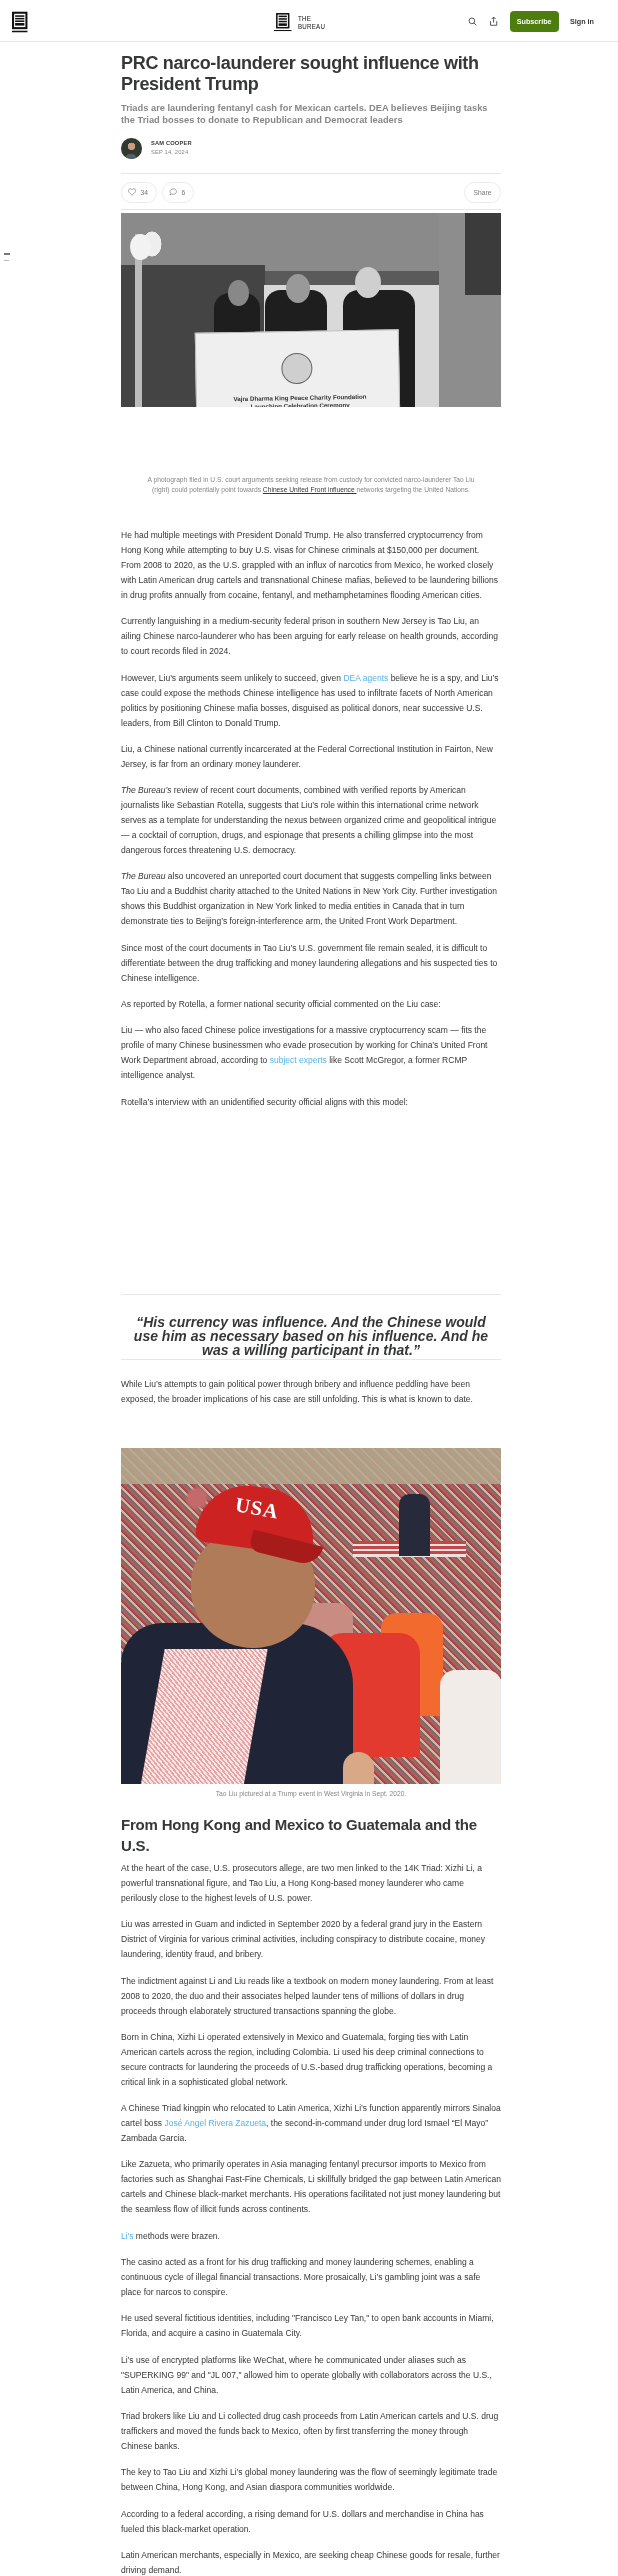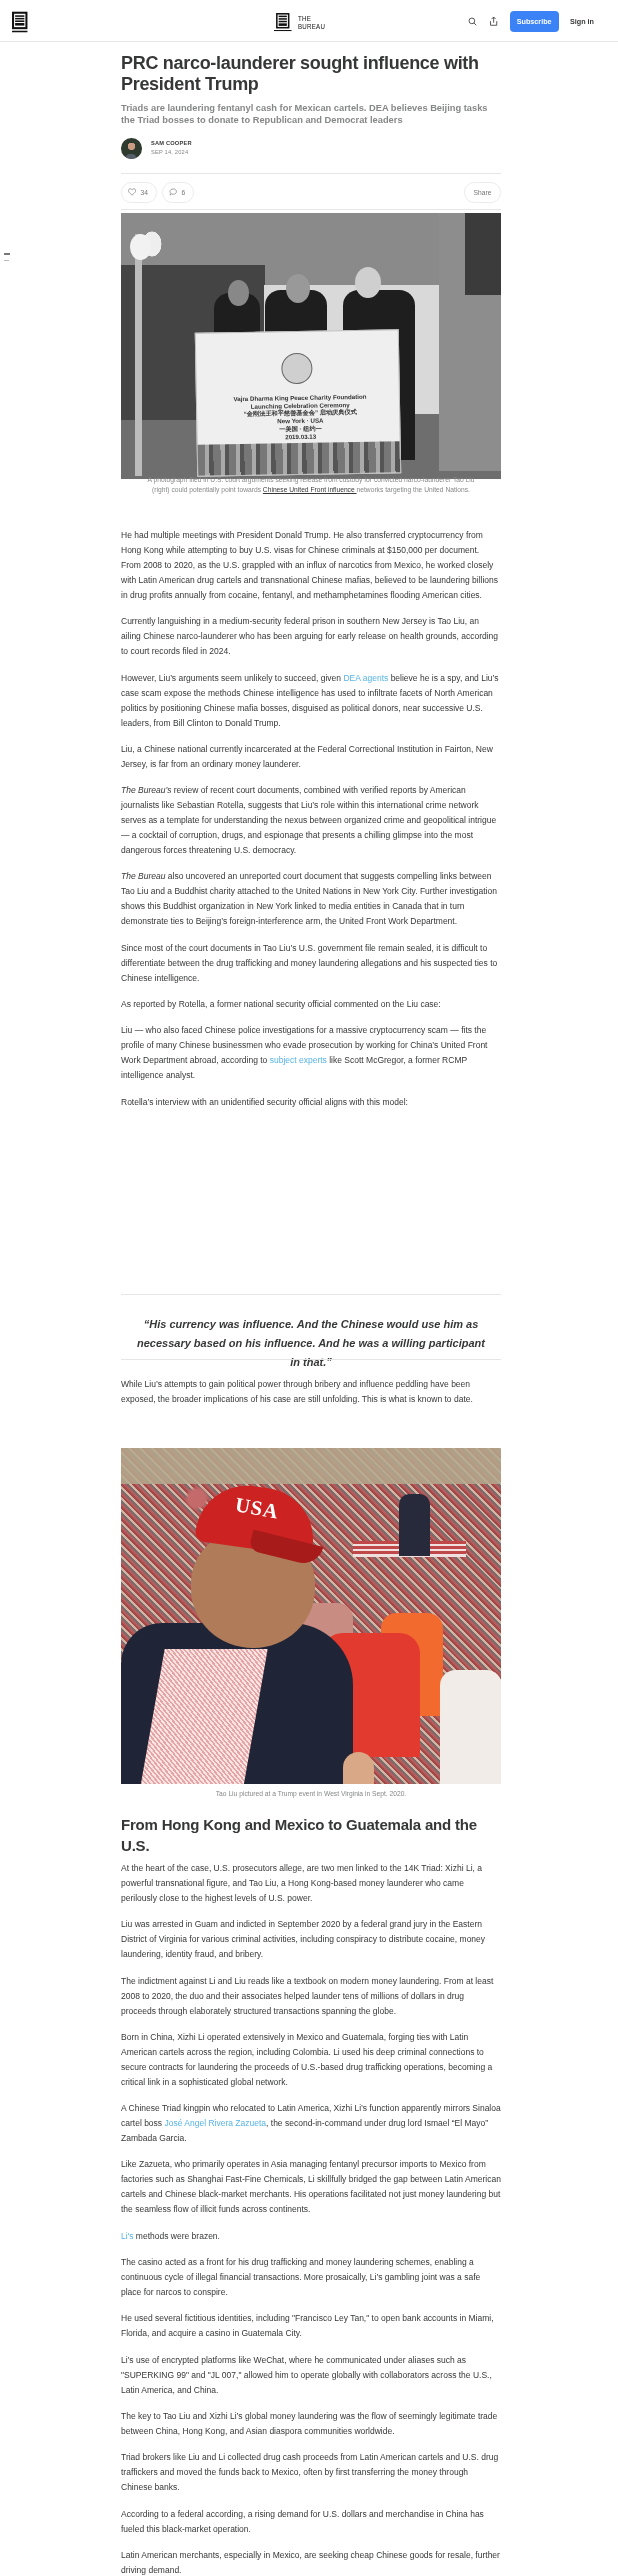--- a/index.html
+++ b/index.html
@@ -28,21 +28,21 @@
     color: #111; letter-spacing: 0.3px; transform: scaleX(0.8); transform-origin: left center;
   }
   .top-actions {
     position: absolute; right: 24px; top: 11.3px; display: flex; align-items: center; height: 20.6px;
   }
   .icon-btn {
     width: 17.5px; height: 17.5px; display: flex; align-items: center; justify-content: center;
     cursor: pointer; margin-right: 3.1px;
   }
   .subscribe-btn {
-    background: #3b82f6; color: #fff; border: none; border-radius: 4.1px;
+    background: #4d7c0f; color: #fff; border: none; border-radius: 4.1px;
     height: 20.6px; padding: 0 7.2px; font-family: "Liberation Sans", sans-serif;
     font-size: 7.2px; font-weight: bold; margin-left: 4.1px; cursor: pointer;
   }
   .signin-btn {
     background: none; border: none; color: #363737; font-family: "Liberation Sans", sans-serif;
     font-size: 7.2px; font-weight: bold; margin-left: 11.3px; cursor: pointer;
   }
   .side-marks {
     position: absolute; left: 3.6px; top: 253px;
   }
@@ -87,21 +87,21 @@
     position: absolute; top: 0; height: 20.6px; border: 0.5px solid #ececec; border-radius: 10.3px;
     display: flex; align-items: center; padding: 0 6.2px; gap: 4.1px; background: #fff; cursor: pointer;
     font-size: 6.7px; color: #757575;
   }
   .pill.like { left: 0; width: 36px; }
   .pill.comment { left: 41px; width: 32px; }
   .pill.share { right: 0; width: 37px; justify-content: center; }
 
   
   .fig1 {
-    position: absolute; left: 0; top: 213px; width: 380px; height: 266px;
+    position: absolute; left: 0; top: 213px; width: 380px; height: 194px;
     background:
       radial-gradient(ellipse 31px 41px at 31px 31px, #eee 0 30%, transparent 31%),
       linear-gradient(180deg, #8a8a8a 0 30%, #5a5a5a 30% 70%, #6e6e6e 70% 100%);
     overflow: hidden;
   }
   .fig1 .bldg-l { position: absolute; left: 0; top: 52px; width: 144px; height: 155px; background: #444; }
   .fig1 .bldg-r { position: absolute; right: 0; top: 0; width: 62px; height: 258px; background: #8d8d8d; }
   .fig1 .bldg-r2 { position: absolute; right: 0; top: 0; width: 36px; height: 82px; background: #3b3b3b; }
   .fig1 .wall { position: absolute; right: 0; top: 72px; width: 237px; height: 129px; background: #d9d9d9; }
   .fig1 .lamp { position: absolute; left: 14.4px; top: 20.6px; width: 6.2px; height: 242px; background: #bcbcbc; }
@@ -164,21 +164,21 @@
   
   .body-text {
     position: absolute; left: 0; width: 380px;
     font-size: 8.5px; line-height: 15px; color: #363737;
   }
   .body-text p { margin-bottom: 11.3px; }
   .body-text a { color: #56b4e6; text-decoration: none; }
   .body-text em { font-style: italic; }
   .pull-quote {
     position: absolute; left: 0; width: 380px; text-align: center;
-    font-size: 11px; line-height: 19px; font-weight: bold; font-style: italic; color: #363737;
+    font-size: 14px; line-height: 14px; font-weight: bold; font-style: italic; color: #363737;
     padding: 0 11.3px;
   }
   .h2 {
     position: absolute; left: 0; width: 380px;
     font-size: 15px; line-height: 20.6px; font-weight: bold; color: #363737; letter-spacing: -0.2px;
   }
 </style>
 </head>
 <body>
 
@@ -292,21 +292,21 @@
       <div class="banner-skyline"></div>
     </div>
   </figure>
   <figcaption class="caption" style="top:475px; padding: 0 20.6px;">
     <span>A photograph filed in U.S. court arguments seeking release from custody for convicted narco-launderer Tao Liu (right) could potentially point towards </span><a>Chinese United Front influence </a><span>networks targeting the United Nations.</span>
   </figcaption>
 
   <div class="body-text" style="top:528px">
     <p>He had multiple meetings with President Donald Trump. He also transferred cryptocurrency from Hong Kong while attempting to buy U.S. visas for Chinese criminals at $150,000 per document. From 2008 to 2020, as the U.S. grappled with an influx of narcotics from Mexico, he worked closely with Latin American drug cartels and transnational Chinese mafias, believed to be laundering billions in drug profits annually from cocaine, fentanyl, and methamphetamines flooding American cities.</p>
     <p><span>Currently languishing in a medium-security federal prison in southern New Jersey is Tao Liu, an ailing Chinese narco-launderer who has been arguing for early release on health grounds, according to court records filed in 2024.</span></p>
-    <p><span>However, Liu’s arguments seem unlikely to succeed, given </span><a>DEA agents</a><span> believe he is a spy, and Liu’s case scam expose the methods Chinese intelligence has used to infiltrate facets of North American politics by positioning Chinese mafia bosses, disguised as political donors, near successive U.S. leaders, from Bill Clinton to Donald Trump.</span></p>
+    <p><span>However, Liu’s arguments seem unlikely to succeed, given </span><a>DEA agents</a><span> believe he is a spy, and Liu’s case could expose the methods Chinese intelligence has used to infiltrate facets of North American politics by positioning Chinese mafia bosses, disguised as political donors, near successive U.S. leaders, from Bill Clinton to Donald Trump.</span></p>
     <p>Liu, a Chinese national currently incarcerated at the Federal Correctional Institution in Fairton, New Jersey, is far from an ordinary money launderer.</p>
     <p><em>The Bureau’s</em><span> review of recent court documents, combined with verified reports by American journalists like Sebastian Rotella, suggests that Liu’s role within this international crime network serves as a template for understanding the nexus between organized crime and geopolitical intrigue — a cocktail of corruption, drugs, and espionage that presents a chilling glimpse into the most dangerous forces threatening U.S. democracy.</span></p>
     <p><em>The Bureau</em><span> also uncovered an unreported court document that suggests compelling links between Tao Liu and a Buddhist charity attached to the United Nations in New York City. Further investigation shows this Buddhist organization in New York linked to media entities in Canada that in turn demonstrate ties to Beijing’s foreign-interference arm, the United Front Work Department.</span></p>
     <p>Since most of the court documents in Tao Liu’s U.S. government file remain sealed, it is difficult to differentiate between the drug trafficking and money laundering allegations and his suspected ties to Chinese intelligence.</p>
     <p>As reported by Rotella, a former national security official commented on the Liu case:</p>
     <p><span>Liu — who also faced Chinese police investigations for a massive cryptocurrency scam — fits the profile of many Chinese businessmen who evade prosecution by working for China’s United Front Work Department abroad, according to </span><a>subject experts</a><span> like Scott McGregor, a former RCMP intelligence analyst.</span></p>
     <p>Rotella’s interview with an unidentified security official aligns with this model:</p>
   </div>
 
   <div class="rule" style="top:1294px"></div>
@@ -341,20 +341,20 @@
     <p>At the heart of the case, U.S. prosecutors allege, are two men linked to the 14K Triad: Xizhi Li, a powerful transnational figure, and Tao Liu, a Hong Kong-based money launderer who came perilously close to the highest levels of U.S. power.</p>
     <p>Liu was arrested in Guam and indicted in September 2020 by a federal grand jury in the Eastern District of Virginia for various criminal activities, including conspiracy to distribute cocaine, money laundering, identity fraud, and bribery.</p>
     <p>The indictment against Li and Liu reads like a textbook on modern money laundering. From at least 2008 to 2020, the duo and their associates helped launder tens of millions of dollars in drug proceeds through elaborately structured transactions spanning the globe.</p>
     <p>Born in China, Xizhi Li operated extensively in Mexico and Guatemala, forging ties with Latin American cartels across the region, including Colombia. Li used his deep criminal connections to secure contracts for laundering the proceeds of U.S.-based drug trafficking operations, becoming a critical link in a sophisticated global network.</p>
     <p><span>A Chinese Triad kingpin who relocated to Latin America, Xizhi Li’s function apparently mirrors Sinaloa cartel boss </span><a>José Angel Rivera Zazueta</a><span>, the second-in-command under drug lord Ismael “El Mayo” Zambada Garcia.</span></p>
     <p>Like Zazueta, who primarily operates in Asia managing fentanyl precursor imports to Mexico from factories such as Shanghai Fast-Fine Chemicals, Li skillfully bridged the gap between Latin American cartels and Chinese black-market merchants. His operations facilitated not just money laundering but the seamless flow of illicit funds across continents.</p>
     <p><a>Li's</a><span> methods were brazen.</span></p>
     <p>The casino acted as a front for his drug trafficking and money laundering schemes, enabling a continuous cycle of illegal financial transactions. More prosaically, Li’s gambling joint was a safe place for narcos to conspire.</p>
     <p>He used several fictitious identities, including "Francisco Ley Tan," to open bank accounts in Miami, Florida, and acquire a casino in Guatemala City.</p>
     <p>Li’s use of encrypted platforms like WeChat, where he communicated under aliases such as "SUPERKING 99" and "JL 007," allowed him to operate globally with collaborators across the U.S., Latin America, and China.</p>
+    <p>Triad brokers like Liu and Li collected drug cash proceeds from Latin American cartels and U.S. drug traffickers and moved the funds back to Mexico, often by first transferring the money through Chinese banks.</p>
     <p>The key to Tao Liu and Xizhi Li’s global money laundering was the flow of seemingly legitimate trade between China, Hong Kong, and Asian diaspora communities worldwide.</p>
-    <p>Triad brokers like Liu and Li collected drug cash proceeds from Latin American cartels and U.S. drug traffickers and moved the funds back to Mexico, often by first transferring the money through Chinese banks.</p>
     <p>According to a federal according, a rising demand for U.S. dollars and merchandise in China has fueled this black-market operation.</p>
     <p>Latin American merchants, especially in Mexico, are seeking cheap Chinese goods for resale, further driving demand.</p>
 
   </div>
 </main>
 
 
 </body></html>

